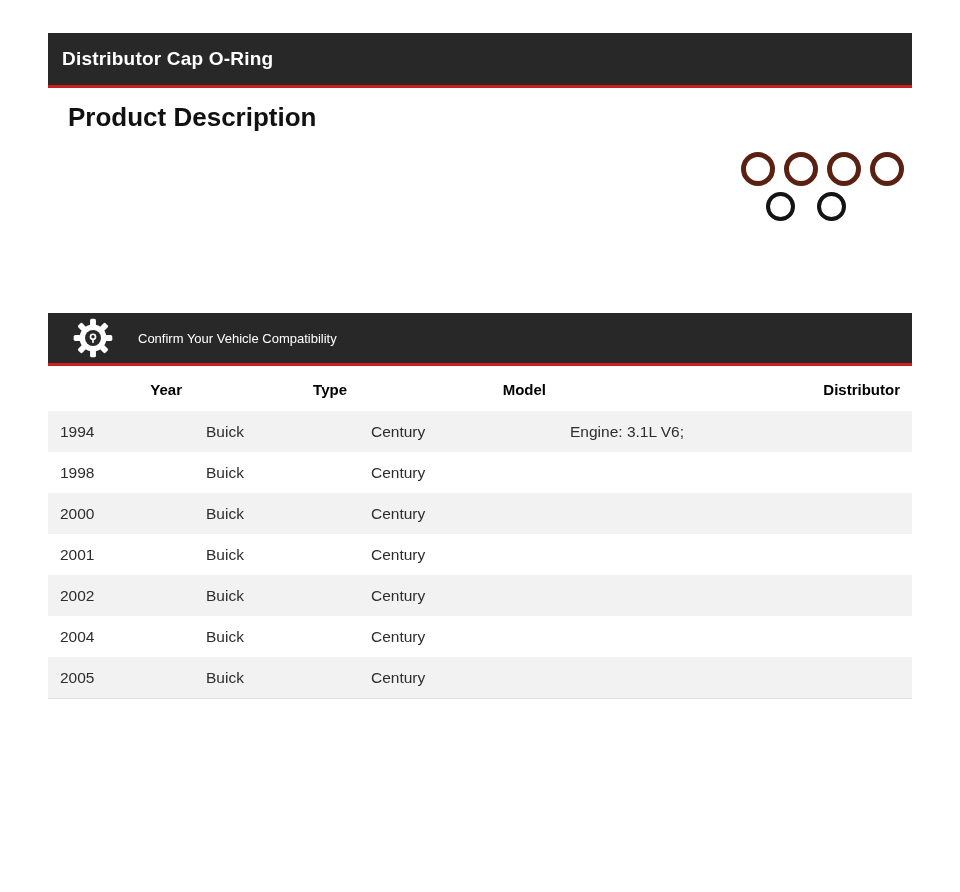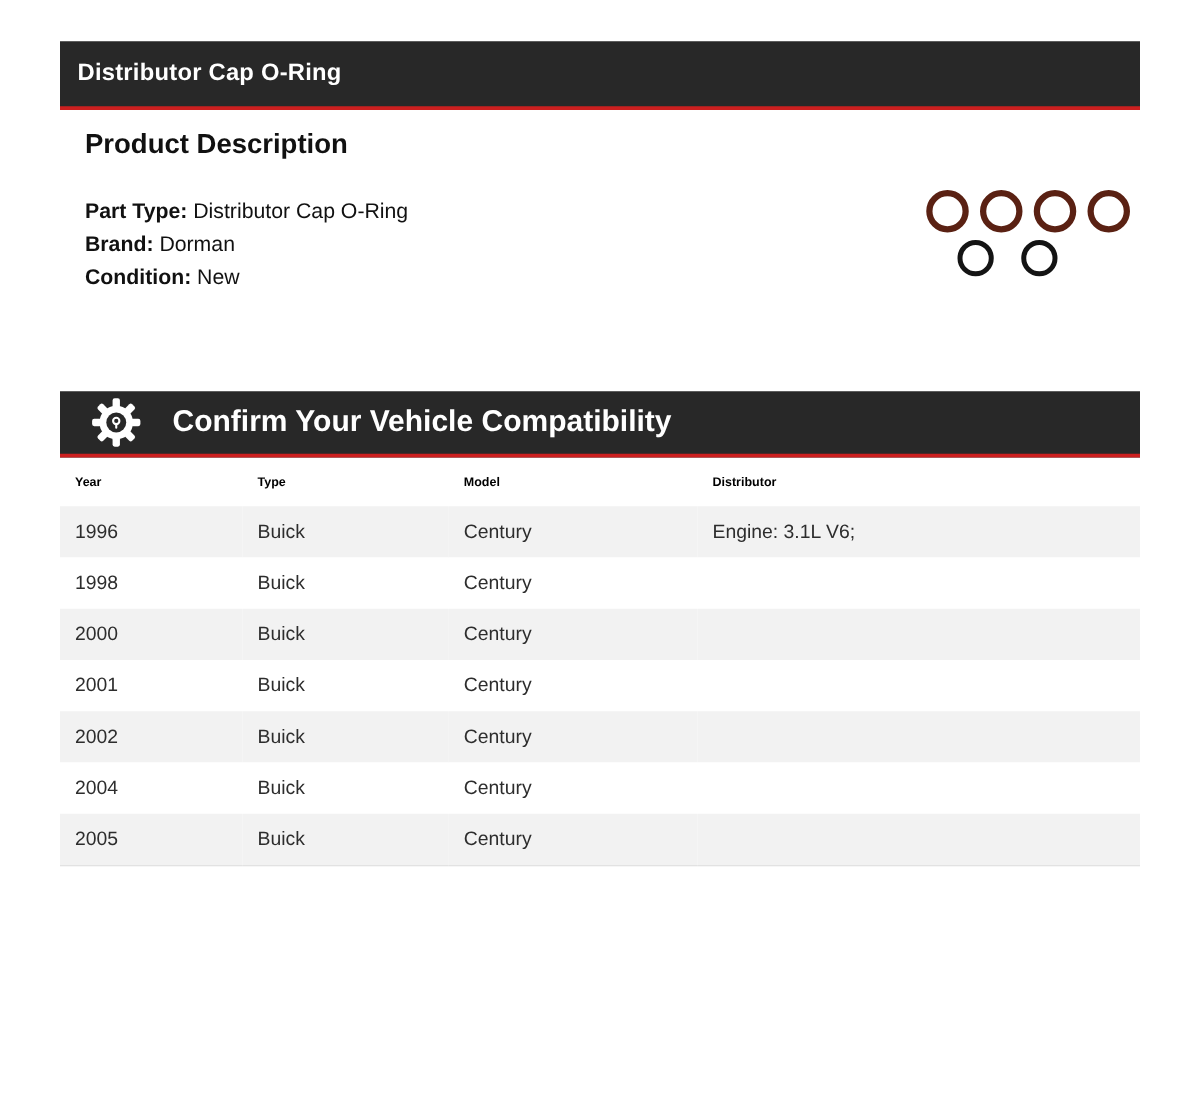--- a/index.html
+++ b/index.html
@@ -32,21 +32,21 @@
     letter-spacing: .2px;
   }
   
   .description {
     position: relative;
     padding: 14px 0 0 20px;
     min-height: 182px;
   }
   .description h2 {
     margin: 0 0 28px 0;
-    font-size: 22px;
+    font-size: 26px;
     font-weight: bold;
     color: #111;
   }
   .fields { font-size: 17px; line-height: 26.5px; color: #111; }
   .field .lbl { font-weight: bold; }
   
   .orings {
     position: absolute;
     top: 64px;
     right: 8px;
@@ -67,32 +67,32 @@
     border-radius: 50%;
     background: transparent;
   }
   .oring.top { width: 34px; height: 34px; border: 5px solid #5a2113; }
   .oring.bottom { width: 29px; height: 29px; border: 4px solid #141414; }
   
   .bar2 { height: 53px; margin-top: 43px; padding: 0 0 0 24px; }
   .bar2 .gear { width: 42px; height: 42px; flex: 0 0 auto; }
   .bar2 h2 {
     margin: 0 0 0 24px;
-    font-size: 24px;
-    font-weight: bold;
+    font-size: 13px;
+    font-weight: normal;
   }
   
   table.compat {
     width: 100%;
     border-collapse: collapse;
     border-bottom: 1px solid #e2e2e2;
   }
   table.compat th {
-    text-align: left;
-    font-size: 10px;
+    text-align: right;
+    font-size: 15px;
     font-weight: bold;
     color: #000;
     padding: 15px 12px 13px;
   }
   table.compat td {
     font-size: 15.5px;
     color: #2d2d2d;
     padding: 11.5px 12px;
   }
   table.compat tbody tr:nth-child(odd)  { background: #f2f2f2; }
@@ -102,25 +102,20 @@
 <body>
 
 <div class="page">
 
   <header class="bar bar1">
     <h1>Distributor Cap O-Ring</h1>
   </header>
 
   <section class="description">
     <h2>Product Description</h2>
-    <div class="fields">
-        <div class="field"><span class="lbl">Part Type:</span><span> Distributor Cap O-Ring</span></div>
-        <div class="field"><span class="lbl">Brand:</span><span> Dorman</span></div>
-        <div class="field"><span class="lbl">Condition:</span><span> New</span></div>
-      </div>
     <div class="orings">
       <div class="oring-row top">
           <div class="oring top" style="border-color: rgb(90, 33, 19);"></div>
           <div class="oring top" style="border-color: rgb(90, 33, 19);"></div>
           <div class="oring top" style="border-color: rgb(90, 33, 19);"></div>
           <div class="oring top" style="border-color: rgb(90, 33, 19);"></div>
         </div>
       <div class="oring-row bottom">
           <div class="oring bottom" style="border-color: rgb(20, 20, 20);"></div>
           <div class="oring bottom" style="border-color: rgb(20, 20, 20);"></div>
@@ -158,21 +153,21 @@
     <thead>
       <tr>
           <th>Year</th>
           <th>Type</th>
           <th>Model</th>
           <th>Distributor</th>
         </tr>
     </thead>
     <tbody>
         <tr>
-          <td>1996</td>
+          <td>1994</td>
           <td>Buick</td>
           <td>Century</td>
           <td>Engine: 3.1L V6;</td>
         </tr>
         <tr>
           <td>1998</td>
           <td>Buick</td>
           <td>Century</td>
           <td></td>
         </tr>

